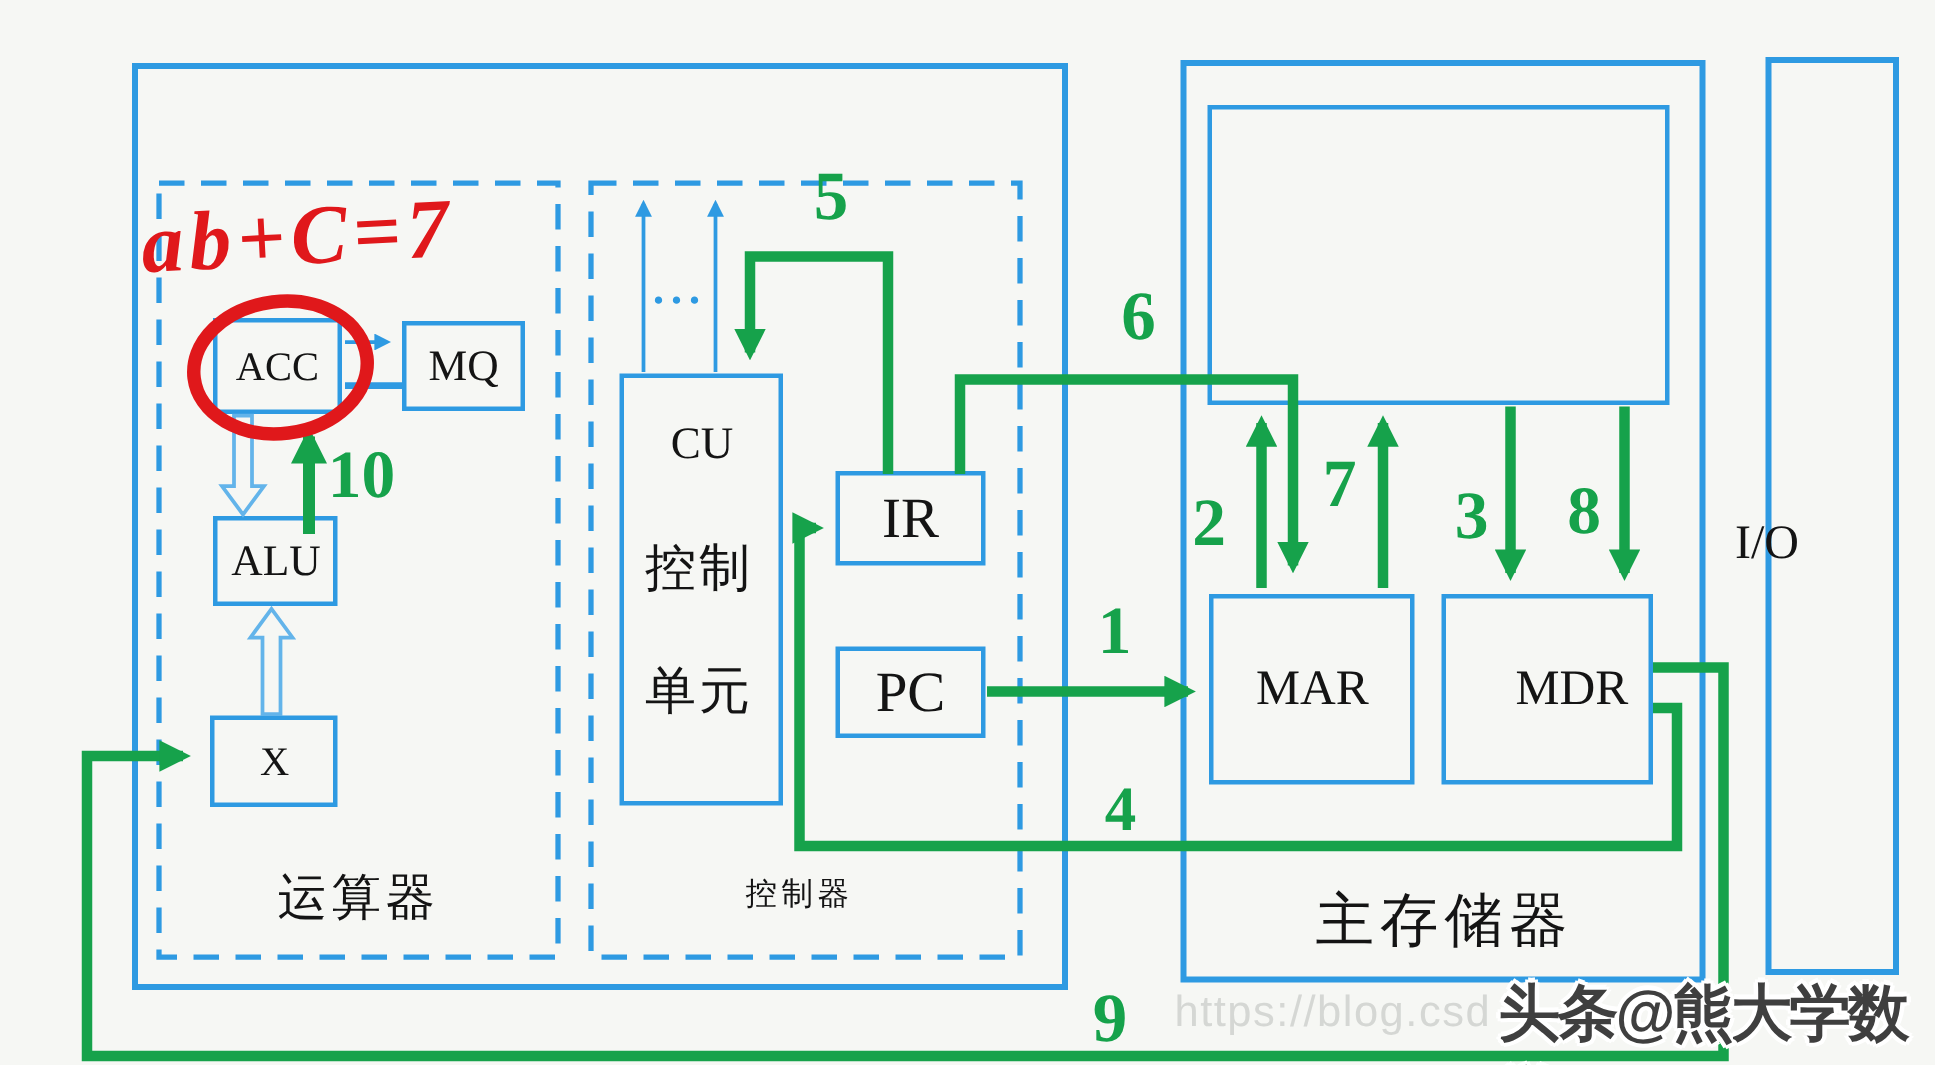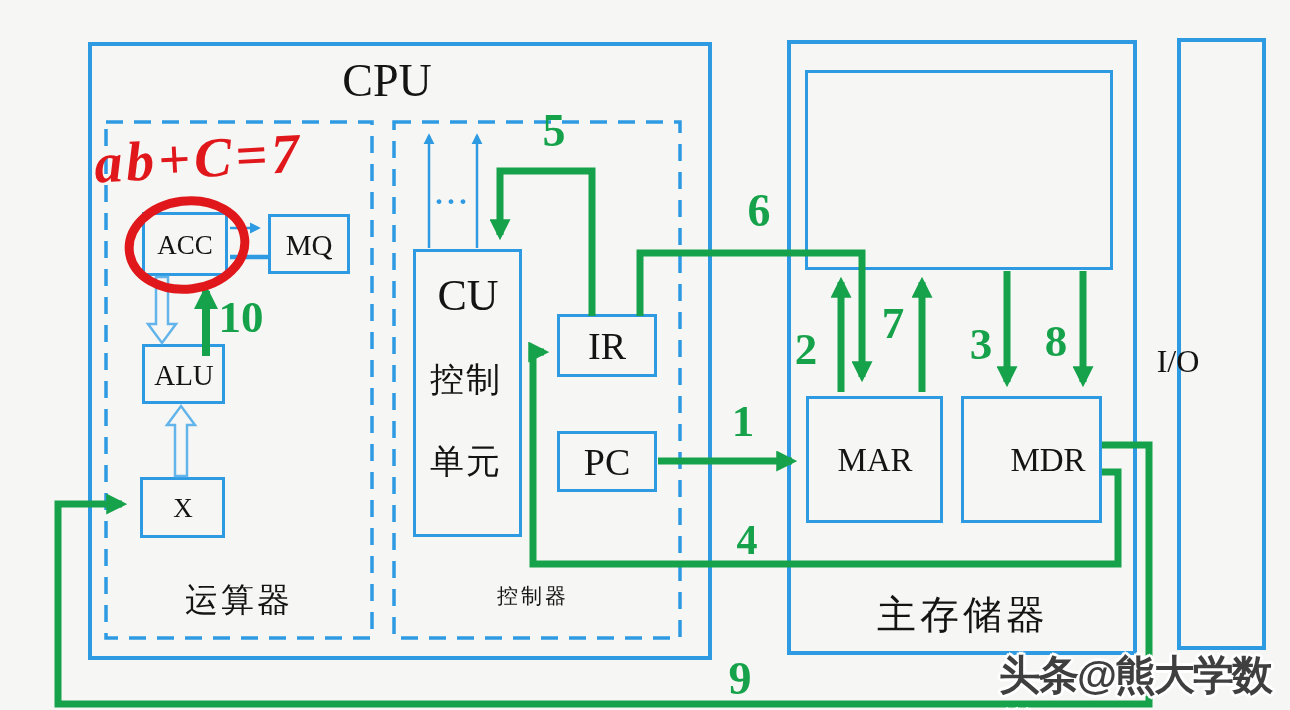--- a/index.html
+++ b/index.html
@@ -34,21 +34,21 @@
   .x-lbl{left:183px;top:508px;font-size:27px;}
   .ir-lbl{left:607px;top:346px;font-size:38px;}
   .pc-lbl{left:607px;top:462px;font-size:38px;}
   .mar-lbl{left:875px;top:460px;font-size:33px;}
   .mdr-lbl{left:1032px;top:460px;font-size:33px;margin-left:16px;}
   .bank-lbl{left:959px;top:170px;font-size:46px;letter-spacing:6px;}
   .mem-lbl{left:963px;top:614px;font-size:39px;letter-spacing:4px;}
   .io-lbl{left:1178px;top:361px;font-size:32px;}
   .arith-lbl{left:239px;top:600px;font-size:33px;letter-spacing:3px;}
   .ctrl-lbl{left:533px;top:596px;font-size:21px;letter-spacing:3px;}
-  .cu-t1{left:468px;top:296px;font-size:44px;text-align:center;}
+  .cu-t1{left:468px;top:296px;font-size:30px;text-align:center;}
   .cu-t2{left:466px;top:380px;font-size:34px;letter-spacing:2px;}
   .cu-t3{left:466px;top:462px;font-size:34px;letter-spacing:2px;}
   .dots{left:452px;top:201px;font-size:30px;color:#2e9ae2;font-weight:bold;letter-spacing:2px;}
   
   .num{position:absolute;transform:translate(-50%,-50%);color:#16a24b;font-weight:bold;z-index:5;line-height:1;}
   .n1{left:743px;top:421px;font-size:45px;}
   .n2{left:806px;top:349px;font-size:45px;}
   .n3{left:981px;top:344px;font-size:45px;}
   .n4{left:747px;top:540px;font-size:42px;}
   .n5{left:554px;top:131px;font-size:46px;}
@@ -123,21 +123,20 @@
     <path d="M592 316 V171 H500 V235" fill="none" stroke="#16a24b" stroke-width="7" marker-end="url(#ag)"></path>
     <path d="M640 316 V253 H862 V377" fill="none" stroke="#16a24b" stroke-width="7" marker-end="url(#ag)"></path>
     <path d="M922 392 V282" fill="none" stroke="#16a24b" stroke-width="7" marker-end="url(#ag)"></path>
     <path d="M1083 271 V382" fill="none" stroke="#16a24b" stroke-width="7" marker-end="url(#ag)"></path>
     <path d="M1102 445 H1149 V704 H58 V504 H122" fill="none" stroke="#16a24b" stroke-width="7" marker-end="url(#ag)"></path>
     <path d="M206 356 V291" fill="none" stroke="#16a24b" stroke-width="8" marker-end="url(#ag)"></path>
 
     <ellipse cx="187" cy="245" rx="58" ry="44" fill="none" stroke="#e0181b" stroke-width="9" transform="rotate(-7 187 245)"></ellipse>
   </svg>
 
-  <div class="lbl cpu-title">CPU</div>
   <div class="lbl acc-lbl">ACC</div>
   <div class="lbl mq-lbl">MQ</div>
   <div class="lbl alu-lbl">ALU</div>
   <div class="lbl x-lbl">X</div>
   <div class="lbl arith-lbl">运算器</div>
   <div class="lbl cu-t1">CU</div>
   <div class="lbl cu-t2">控制</div>
   <div class="lbl cu-t3">单元</div>
   <div class="lbl dots">···</div>
   <div class="lbl ir-lbl">IR</div>
@@ -153,15 +152,16 @@
   <div class="num n3">3</div>
   <div class="num n4">4</div>
   <div class="num n5">5</div>
   <div class="num n6">6</div>
   <div class="num n7">7</div>
   <div class="num n8">8</div>
   <div class="num n9">9</div>
   <div class="num n10">10</div>
 
   <div class="handnote">ab+C=7</div>
+  <div class="wm-url">https://blog.csd</div>
   <div class="wm-credit">头条@熊大学数学</div>
 
 </div>
 
 </body></html>

